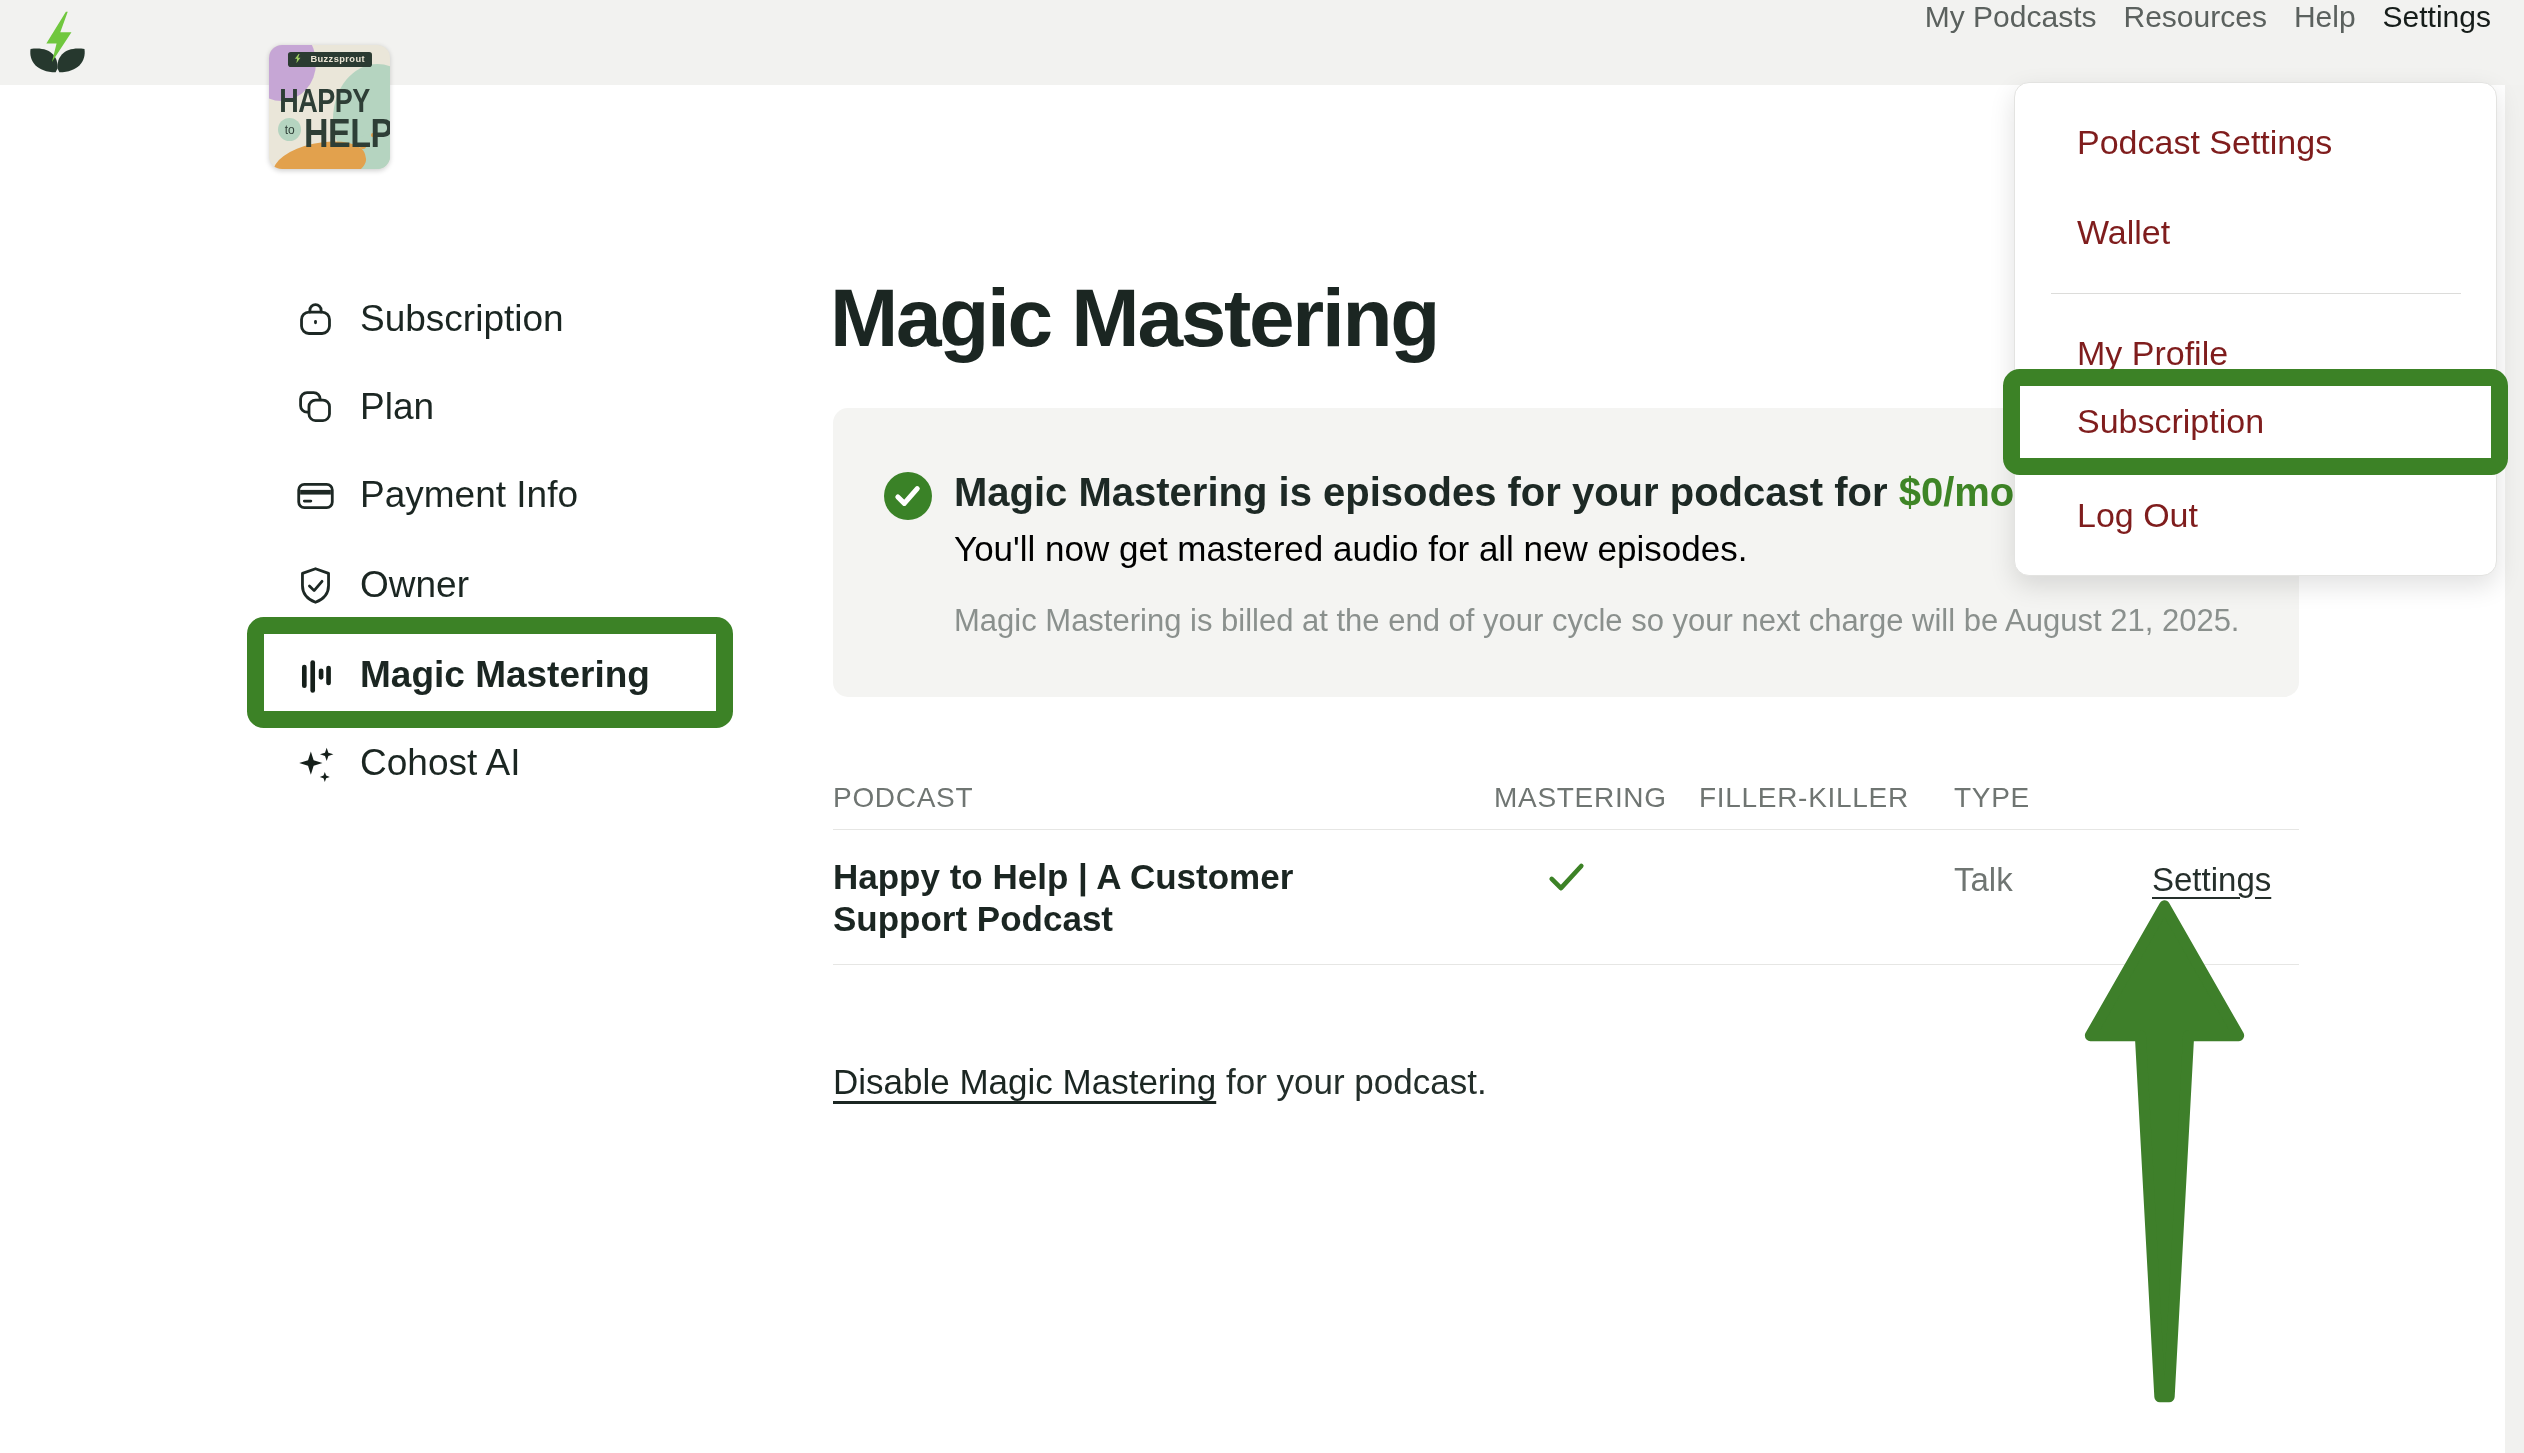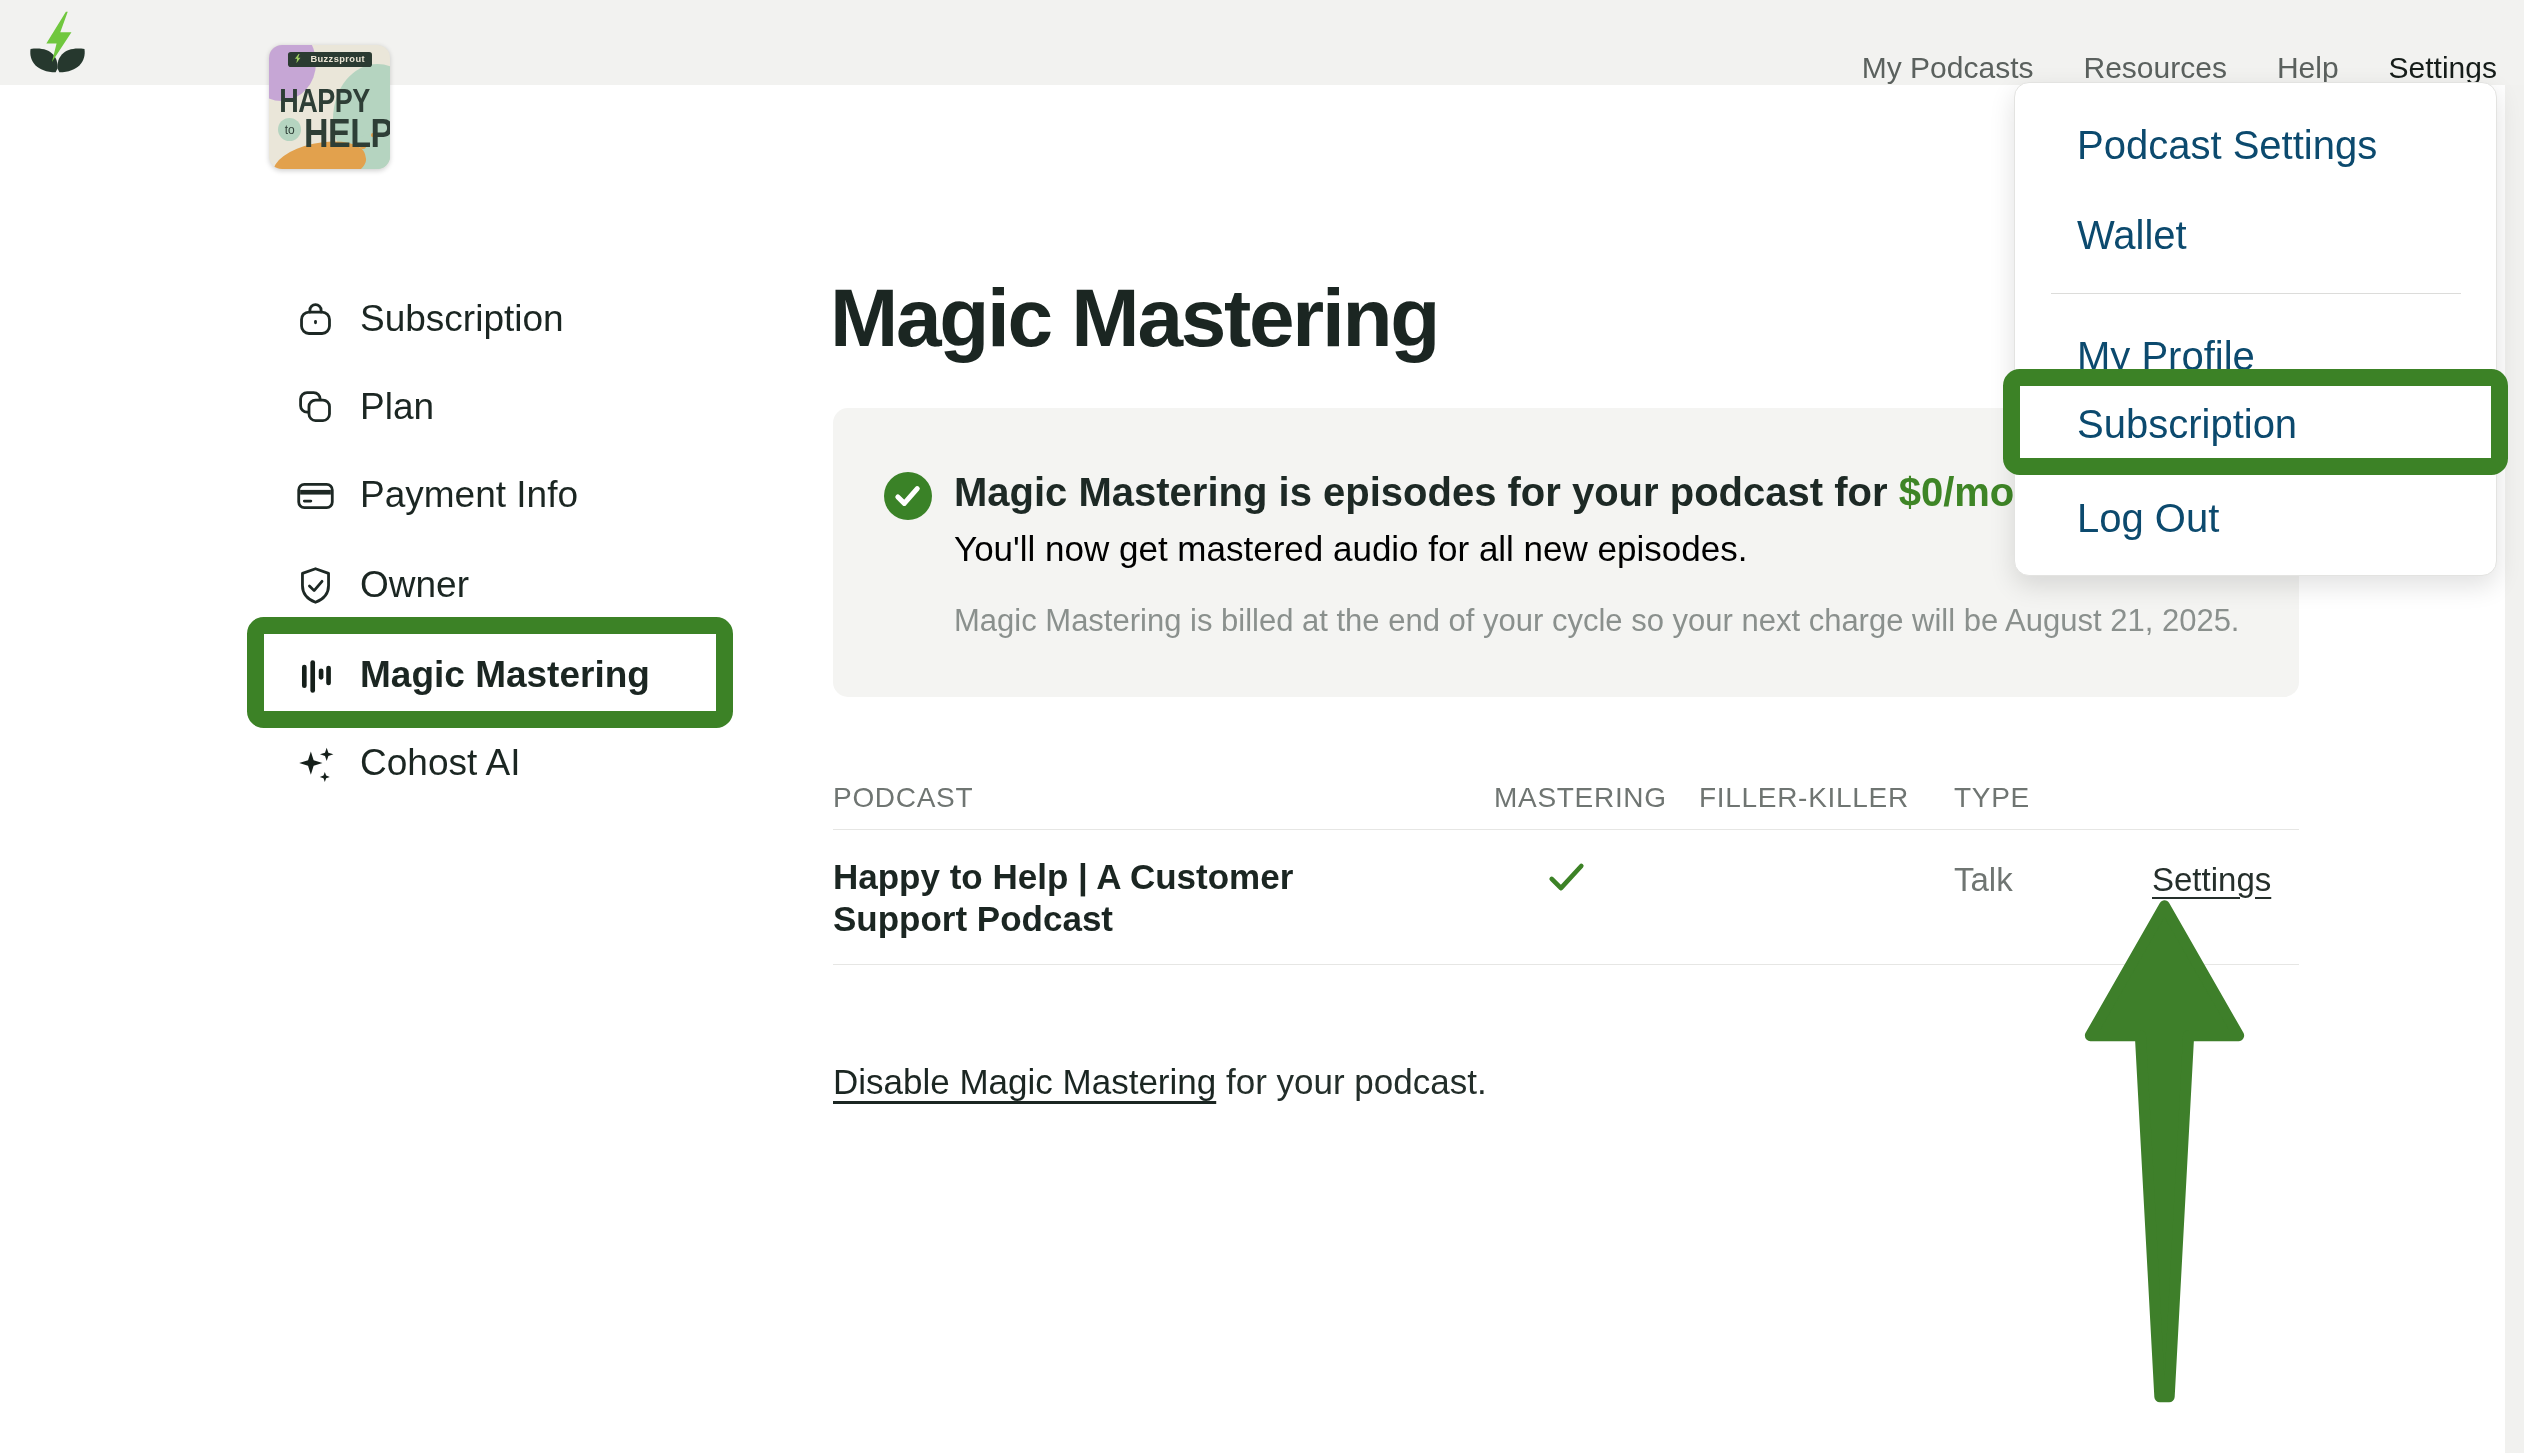--- a/index.html
+++ b/index.html
@@ -12,21 +12,21 @@
     --panelbg:#f4f4f2;
     --divider:#e6e6e4;
   }
   *{box-sizing:border-box;margin:0;padding:0}
   body{font-family:"Liberation Sans","DejaVu Sans",sans-serif;background:#fff}
   .screen{position:relative;width:2525px;height:1454px;background:#fff;overflow:hidden;color:var(--dark)}
 
   
   .topbar{position:absolute;left:0;top:0;width:2525px;height:85px;background:var(--navbg);z-index:2}
   .logo{position:absolute;left:24px;top:9.3px;width:67px;height:67px;z-index:3;cursor:pointer}
-  .nav{position:absolute;right:28px;top:0;height:85px;display:flex;align-items:flex-end;gap:50px;z-index:3}
+  .nav{position:absolute;right:34px;top:0;height:85px;display:flex;align-items:flex-start;gap:27px;z-index:3}
   .nav-link{font-size:30px;color:#5b615e;cursor:pointer;white-space:nowrap}
   .nav-link.active{color:#161d1a}
 
   
   .gutter{position:absolute;right:0;top:0;width:20.4px;height:100%;background:#f1f1ef;z-index:1}
 
   
   .artwork{position:absolute;left:269px;top:45px;width:121px;height:124px;border-radius:13px;background:#eae6d9;overflow:hidden;box-shadow:0 1.9px 5.6px rgba(0,0,0,.18);z-index:6;cursor:pointer}
   .aw-lav{position:absolute;left:-22px;top:-20.4px;width:69px;height:76px;border-radius:50%;background:#c6a6d5}
   .aw-mint{position:absolute;right:-32px;top:18.6px;width:89px;height:110px;border-radius:50%;background:#b5d4c0}
@@ -63,21 +63,21 @@
   .row-title{position:absolute;left:833px;top:856px;width:594px;font-size:35px;font-weight:700;line-height:42px;color:var(--dark)}
   .cell-check{position:absolute;left:1548px;top:862px}
   .cell-type{position:absolute;left:1954px;top:861px;font-size:33px;color:var(--gray)}
   .cell-settings{position:absolute;left:2152px;top:861px;font-size:33px;color:#252f2b;text-decoration:underline;text-decoration-thickness:1.9px;text-underline-offset:5.6px;cursor:pointer}
 
   .footer-line{position:absolute;left:833px;top:1062px;font-size:35px;color:#232e2a}
   .footer-line .dlink{text-decoration:underline;text-decoration-thickness:2.8px;text-underline-offset:6.5px;cursor:pointer;color:var(--dark)}
 
   
   .menu-panel{position:absolute;left:2014px;top:82px;width:483px;height:494px;background:#fff;border:0.9px solid #e3e3e1;border-radius:15px;box-shadow:0 9.3px 26px rgba(0,0,0,.12);z-index:20}
-  .menu-item{position:absolute;left:2077px;font-size:40px;color:#0c4a6e;z-index:22;cursor:pointer;white-space:nowrap}
+  .menu-item{position:absolute;left:2077px;font-size:34px;color:#7f1d1d;z-index:22;cursor:pointer;white-space:nowrap}
   .menu-divider{position:absolute;left:2051px;top:293px;width:410px;height:0.9px;background:#dcdcda;z-index:22}
   .menu-hl{z-index:26}
 
   
   .arrow-ann{position:absolute;left:2083px;top:900px;z-index:15;pointer-events:none}
 </style>
 </head>
 <body>
 
 <div class="screen">

